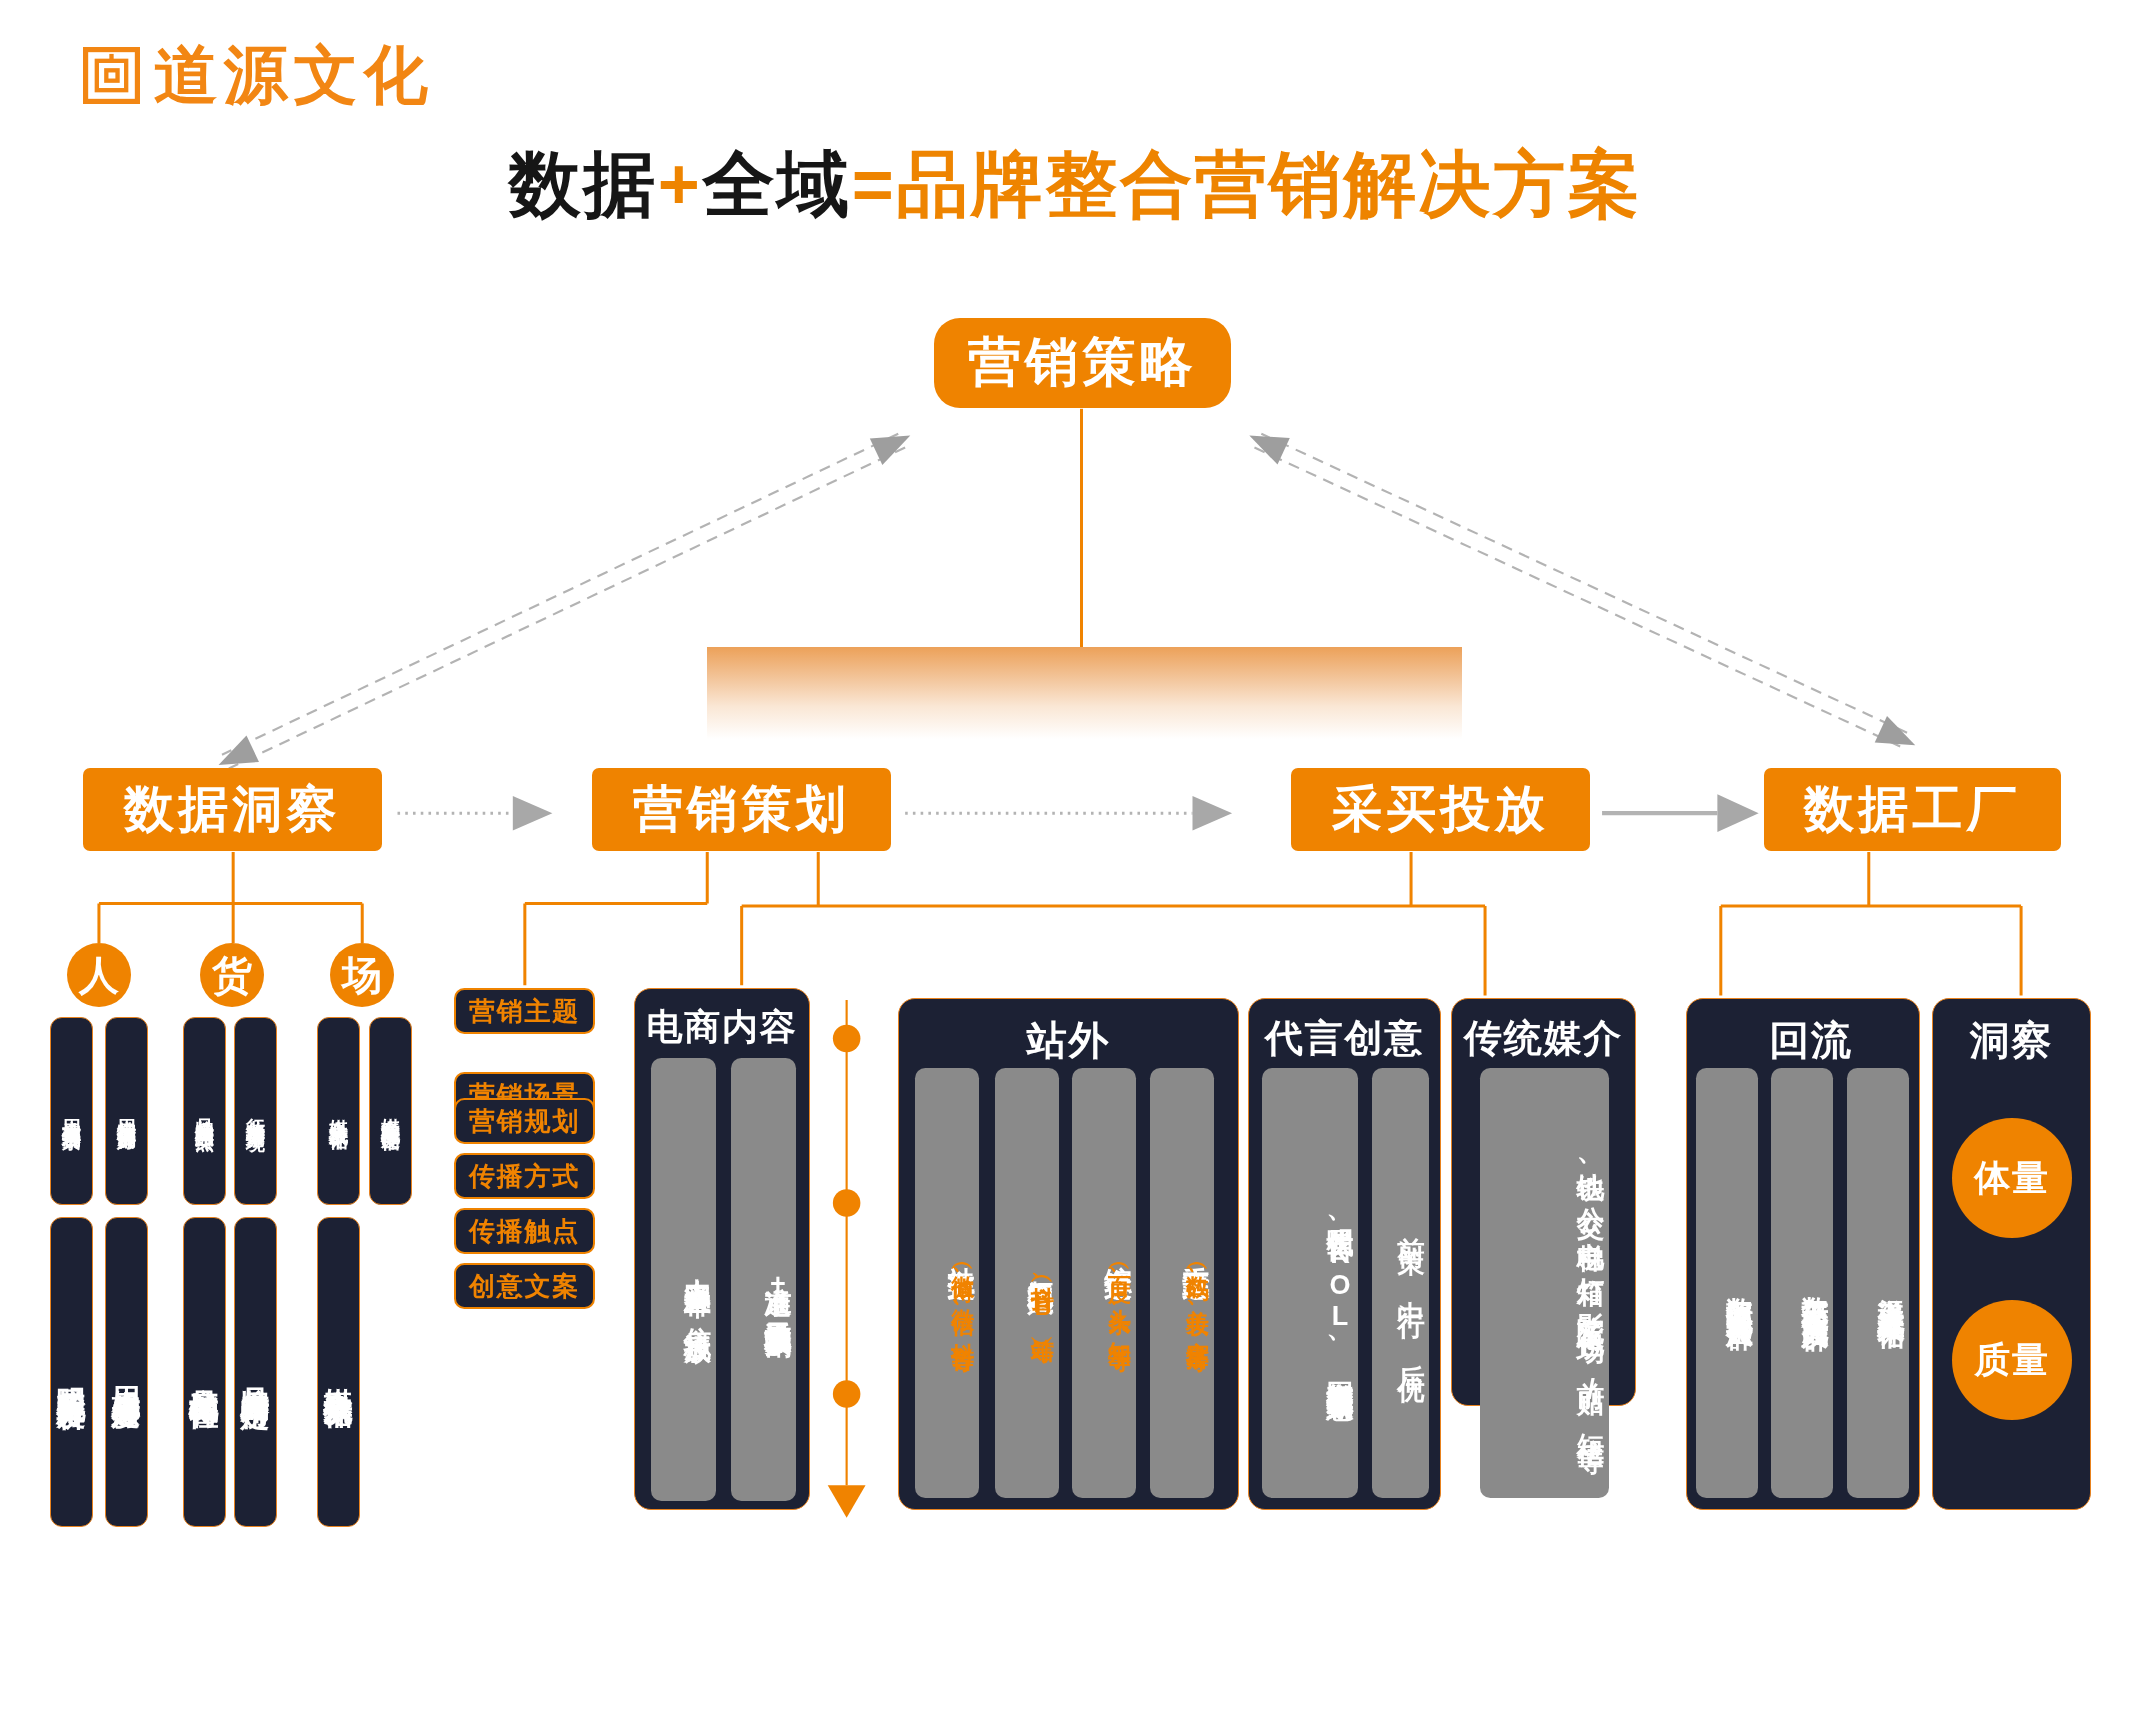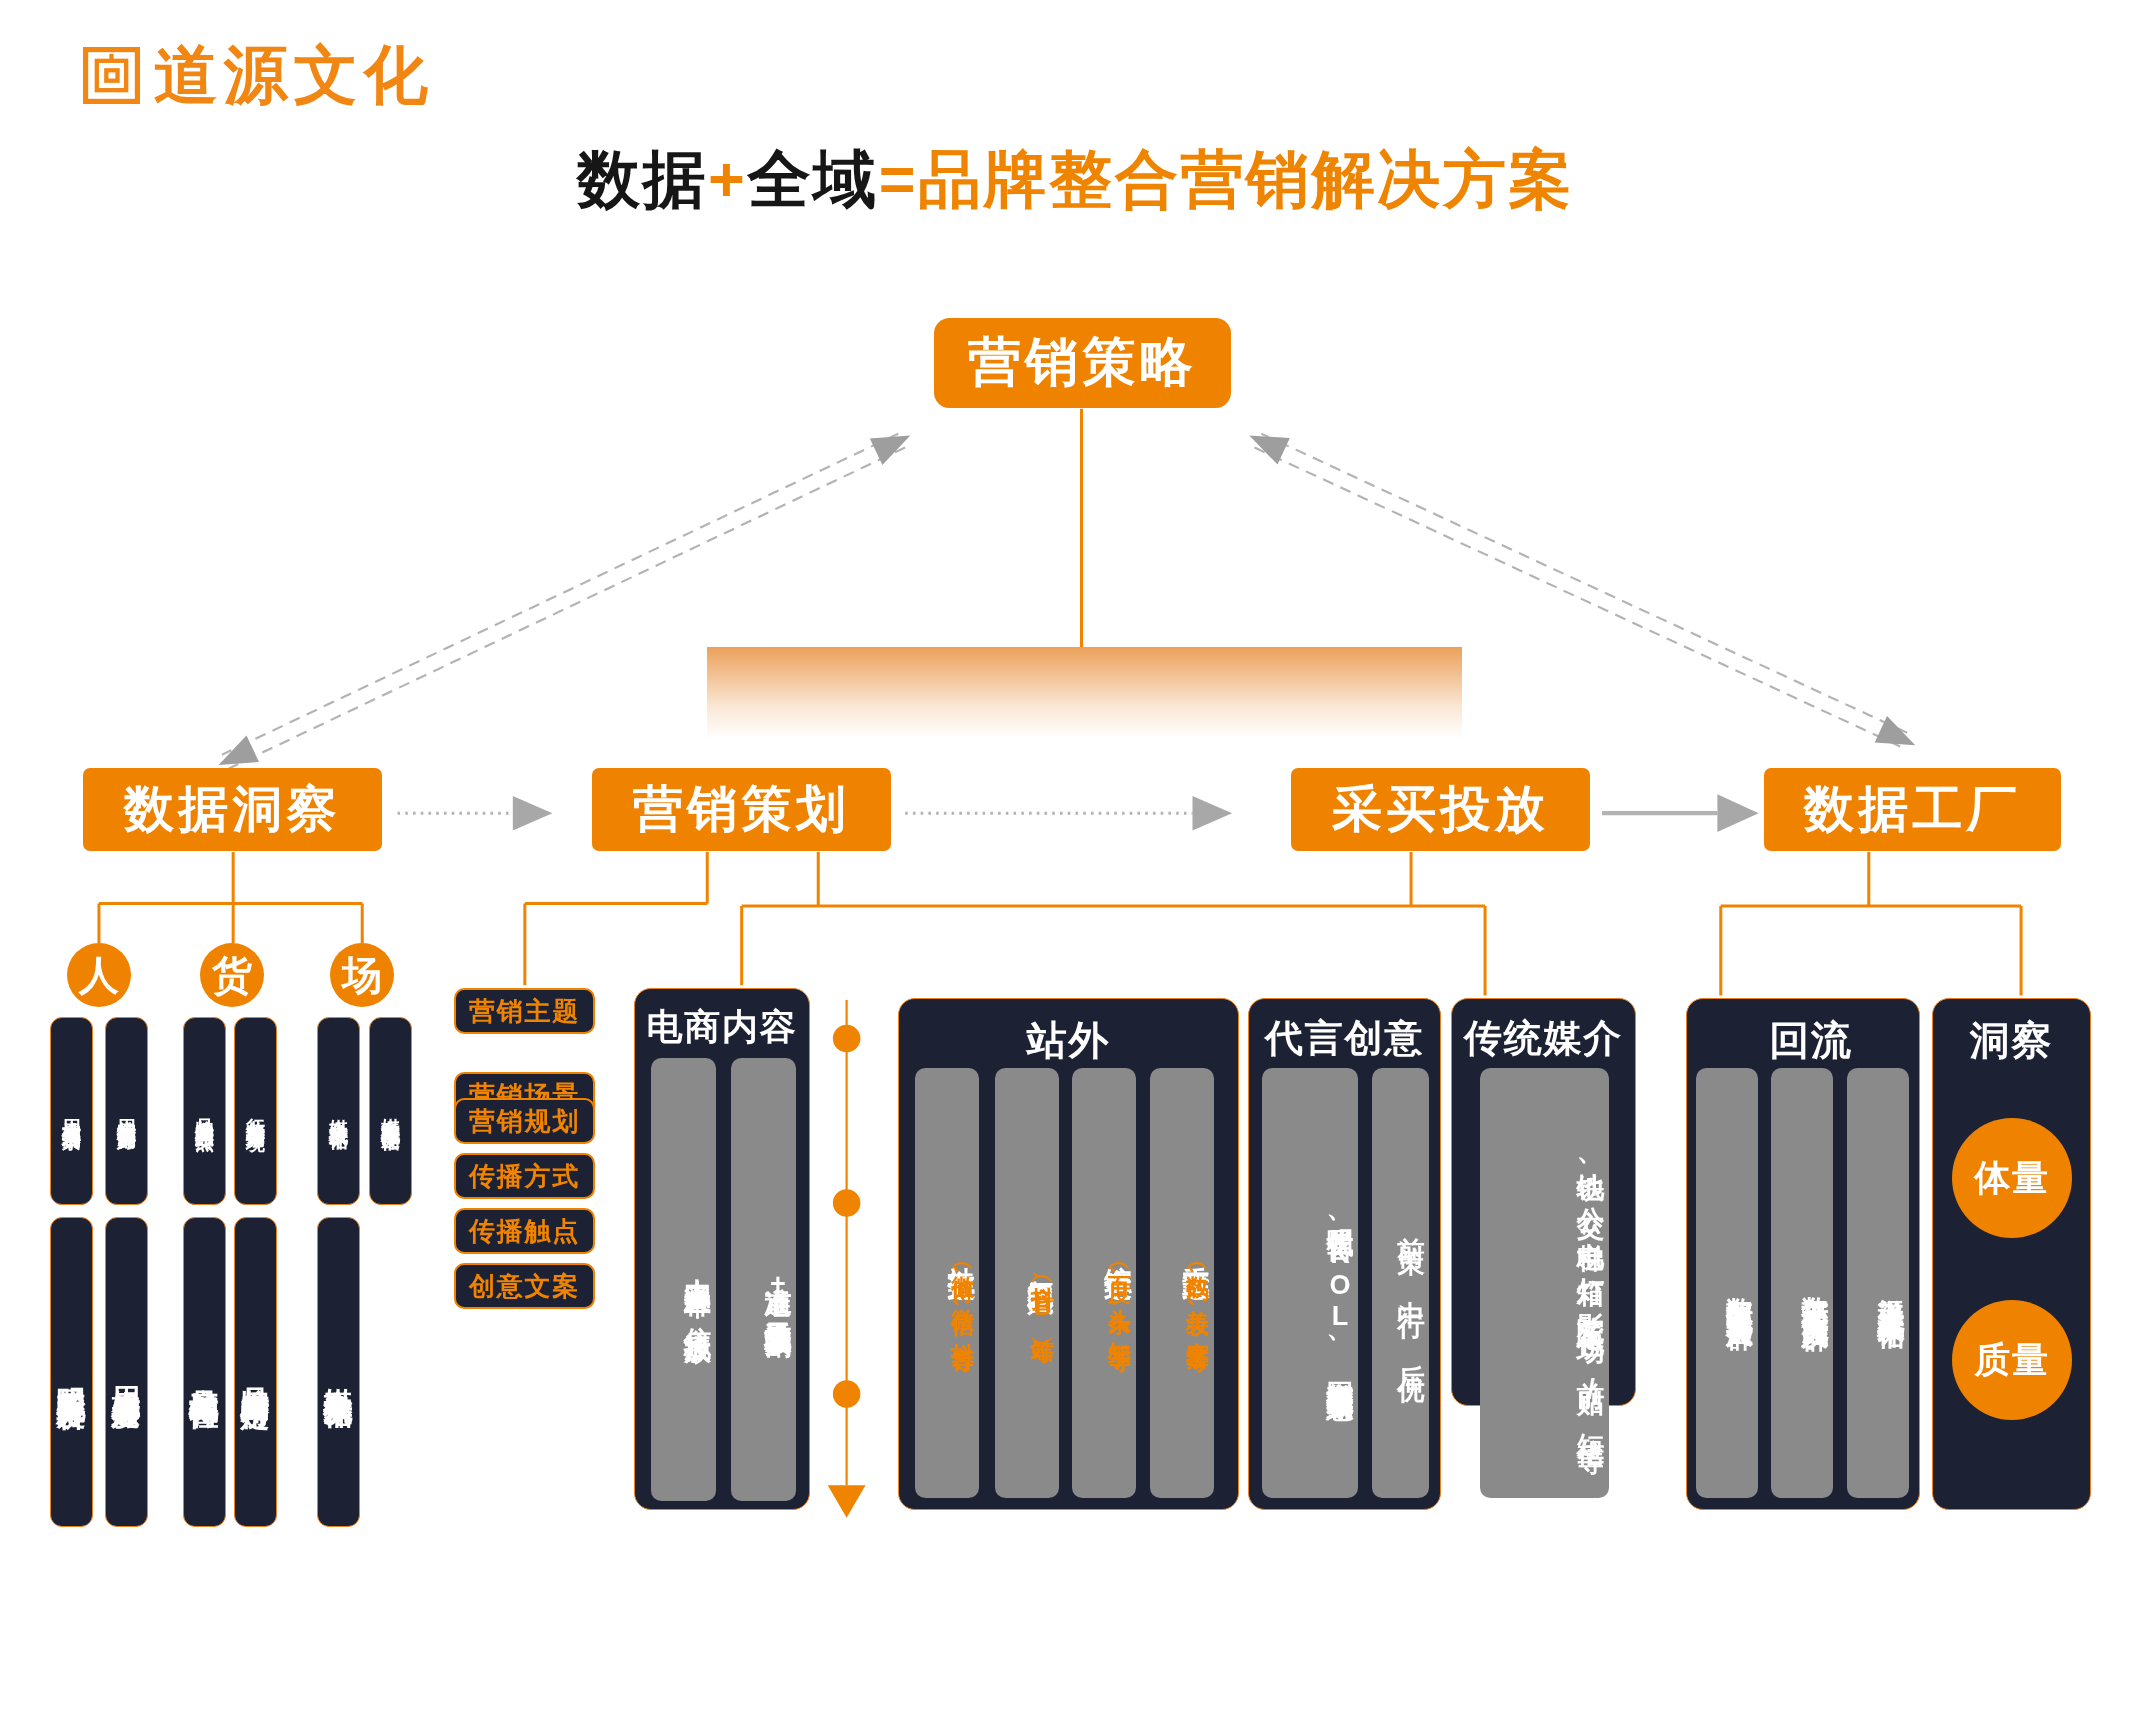--- a/index.html
+++ b/index.html
@@ -4,27 +4,27 @@
 <style>
   html,body{margin:0;padding:0;background:#ffffff;}
   #canvas{
     position:relative;width:2151px;height:1721px;background:#ffffff;overflow:hidden;
     font-family:"Liberation Sans","DejaVu Sans",sans-serif;
   }
   
   .logo{position:absolute;left:48px;top:43px;display:flex;align-items:center;padding-left:35px;}
   .logo svg{display:block;}
   .logo-text{font-size:64px;font-weight:700;color:#F28613;letter-spacing:6px;margin-left:13.8px;line-height:1;}
-  .title{position:absolute;left:0;right:0;top:145px;text-align:center;font-size:63px;font-weight:900;letter-spacing:2.6px;white-space:nowrap;line-height:1.1;}
+  .title{position:absolute;left:0;right:0;top:145px;text-align:center;font-size:72px;font-weight:900;letter-spacing:2.6px;white-space:nowrap;line-height:1.1;}
   .t-black{color:#161616;}
   .t-orange{color:#EE8400;}
   
   .obox{position:absolute;background:#EF8300;border-radius:15.5px;color:#ffffff;font-weight:900;
         display:flex;align-items:center;justify-content:center;letter-spacing:4.3px;}
-  #strategy{left:934px;top:318px;width:297px;height:90px;font-size:53px;}
+  #strategy{left:934px;top:318px;width:297px;height:90px;font-size:53px;border-radius:26px;}
   #gradbar{position:absolute;left:707px;top:647px;width:755px;height:96px;
            background:linear-gradient(180deg,#ECA159 0%,#F2C295 30%,#FAE7D5 62%,#ffffff 96%);}
   
   .stage{top:768px;height:83px;font-size:50px;border-radius:7px;}
   #stage0{left:83px;width:299px;}
   #stage1{left:592px;width:299px;}
   #stage2{left:1291px;width:299px;}
   #stage3{left:1764px;width:297px;}
   
   .pcircle{position:absolute;top:943px;width:64px;height:64px;border-radius:50%;background:#EF8300;

